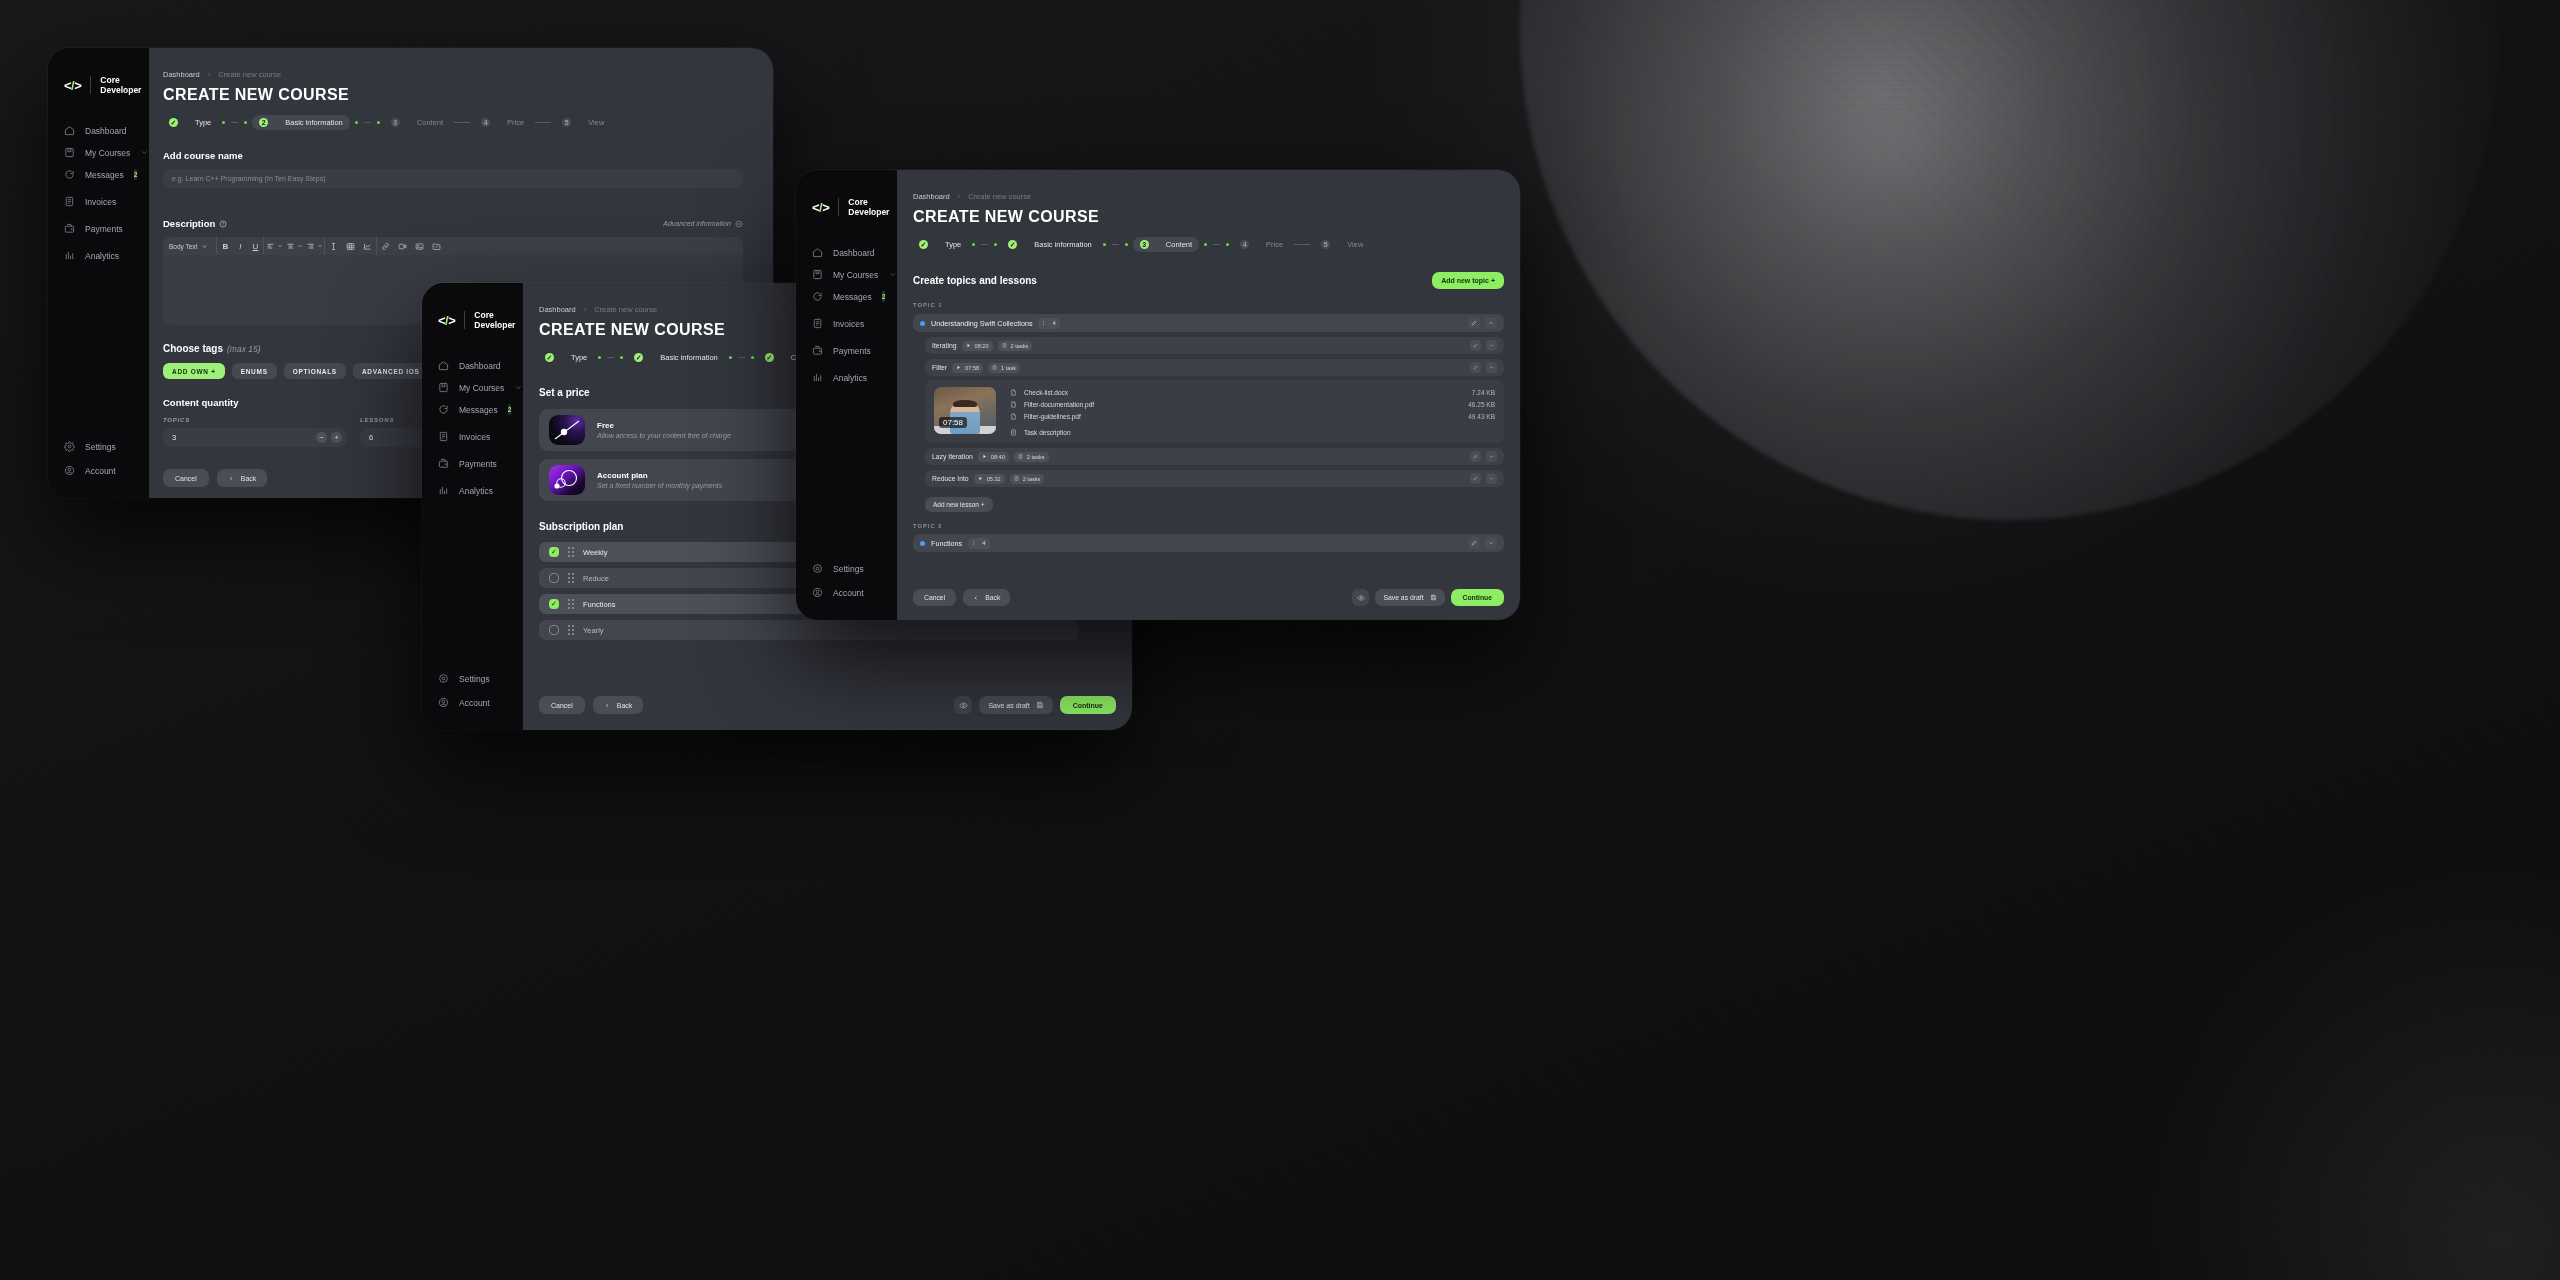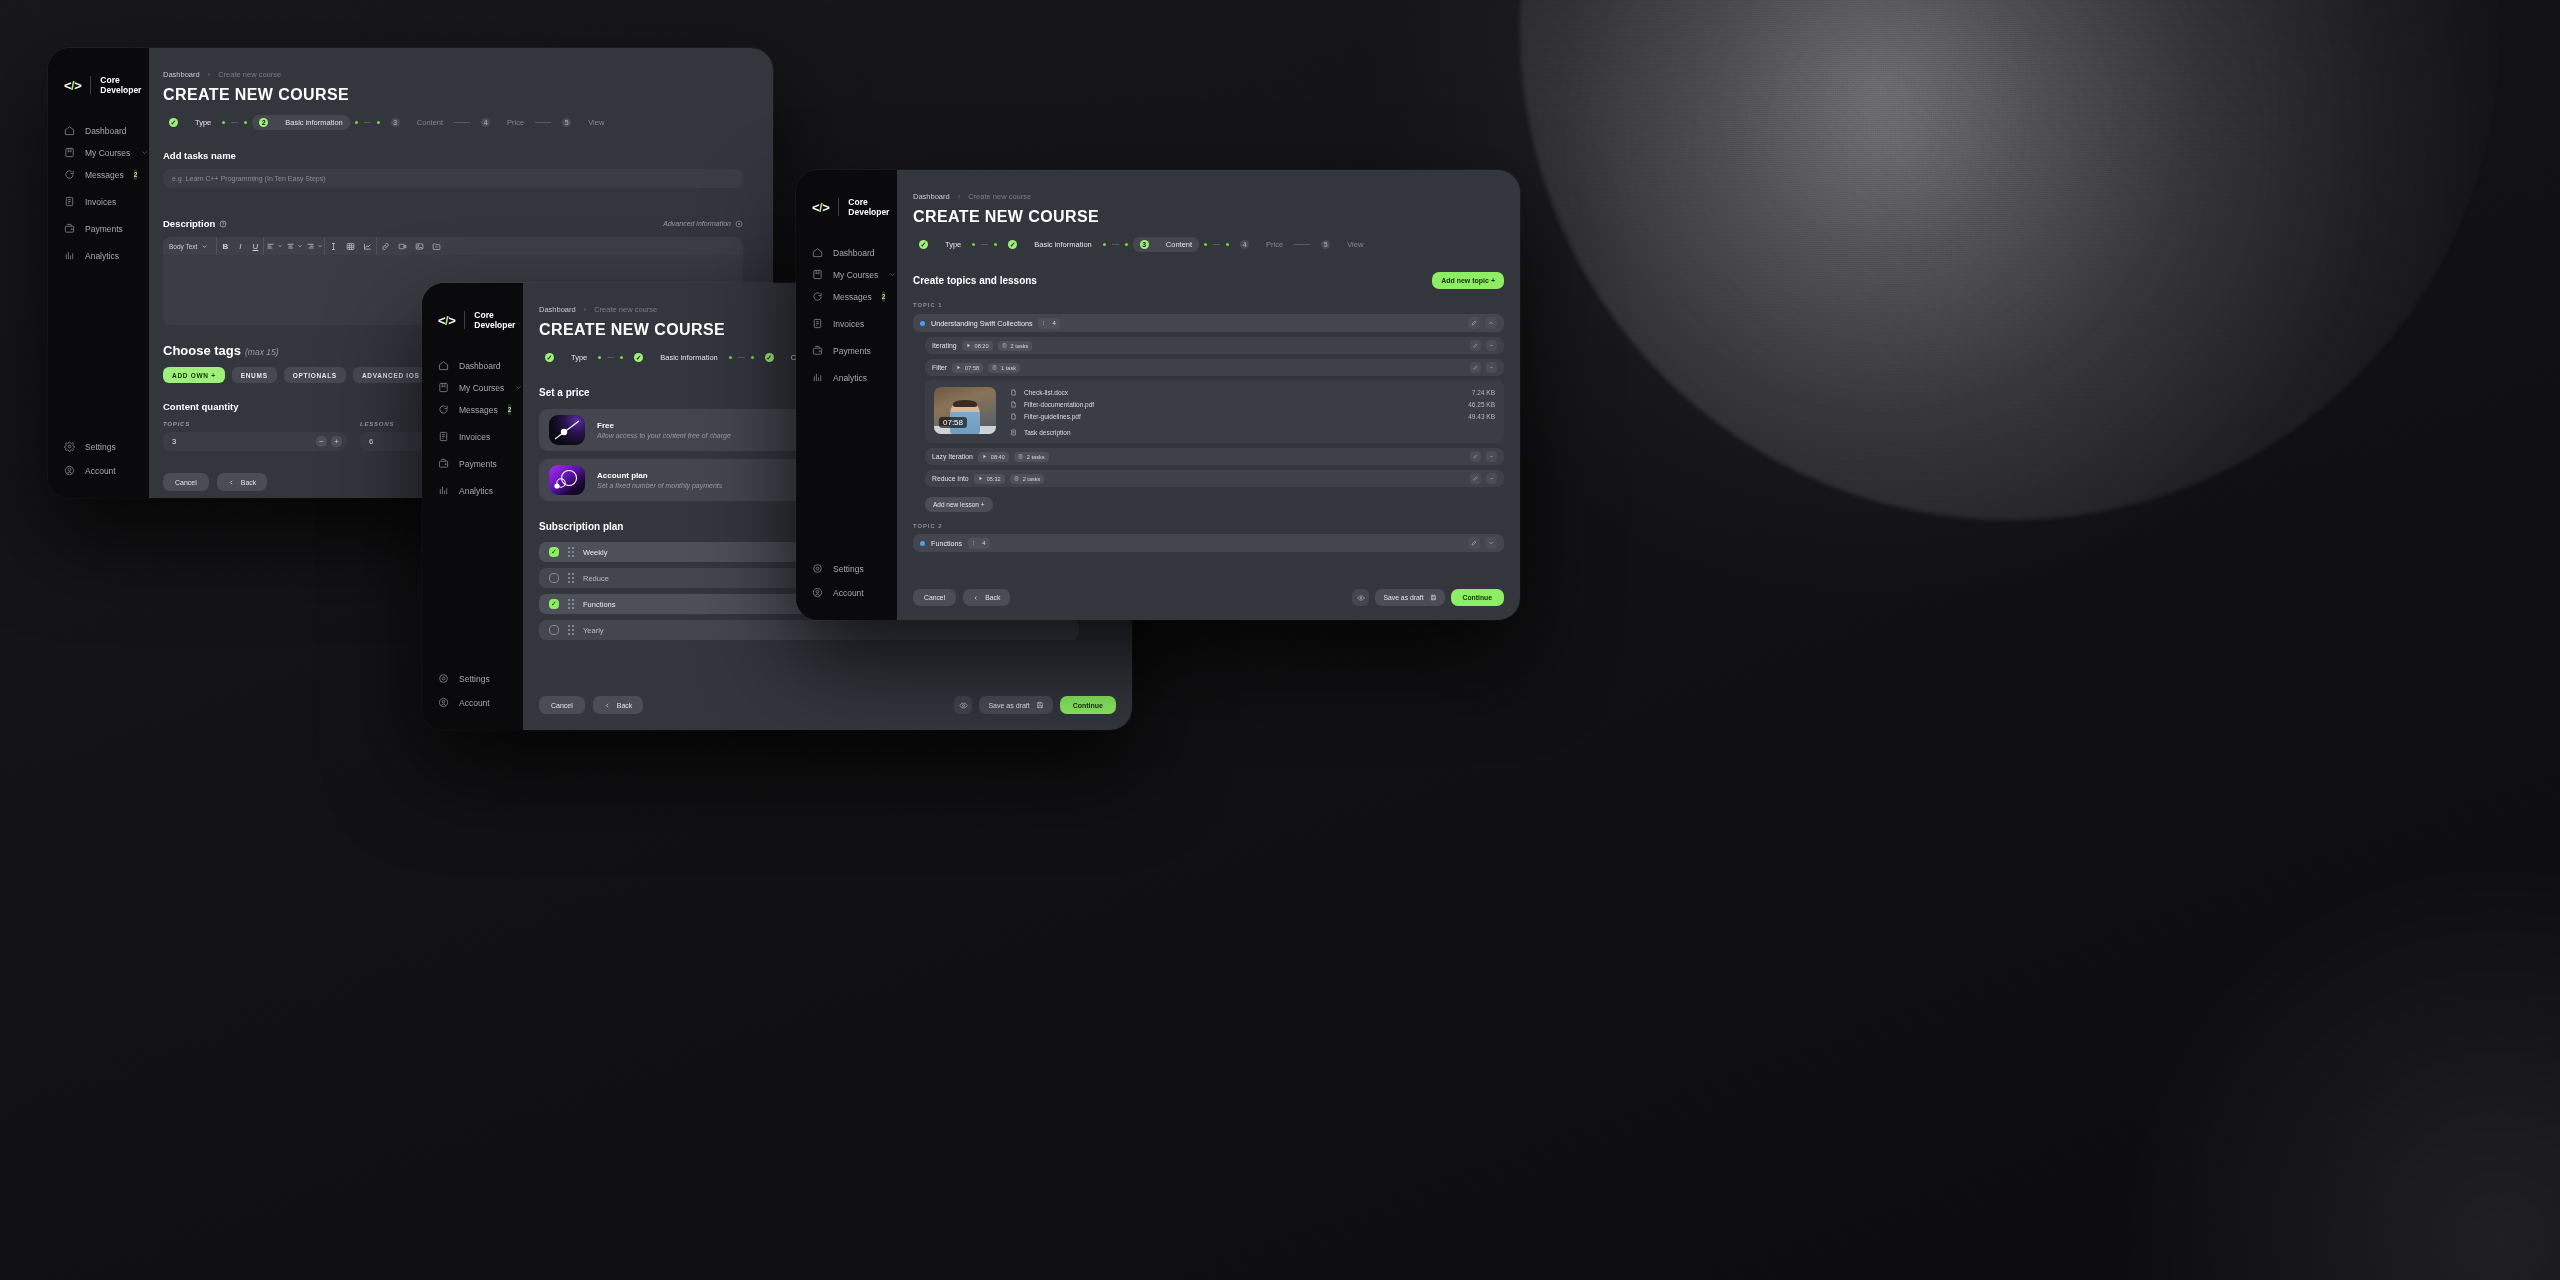--- a/index.html
+++ b/index.html
@@ -341,21 +341,21 @@
         <span class="stepnum idle" style="width:9px;height:9px;font-size:7px;">4</span>
         <span class="steplbl idle" style="font-size:7.5px;">Price</span>
       </div>
       <span class="dash" style="width:16px;"></span>
       <div class="step" style="padding:3px 6px;">
         <span class="stepnum idle" style="width:9px;height:9px;font-size:7px;">5</span>
         <span class="steplbl idle" style="font-size:7.5px;">View</span>
       </div>
     </div>
 
-    <div class="lbl-strong" style="font-size:9.5px; margin-top:20px;">Add tasks name</div>
+    <div class="lbl-strong" style="font-size:9.5px; margin-top:20px;">Add course name</div>
     <div class="field" style="margin-top:8px; width:580px; height:19px; padding:0 9px; font-size:7px;" title="e.g. Learn C++ Programming (In Ten Easy Steps)">
       <span>e.g. Learn C++ Programming (In Ten Easy Steps)</span>
     </div>
 
     <div style="display:flex; align-items:center; width:580px; margin-top:30px;">
       <span class="lbl-strong" style="font-size:9.5px;">Description</span>
       <span style="margin-left:4px;">
         <svg width="8" height="8" viewBox="0 0 24 24" fill="none" stroke="#c6c6ce" stroke-width="2">
             <circle cx="12" cy="12" r="9"></circle>
             <path d="M9.5 9.5a2.6 2.6 0 0 1 5 1c0 1.7-2.5 2-2.5 3.5"></path>
@@ -447,21 +447,21 @@
       <span class="tool" style="width:17px;">
         <svg width="9" height="9" viewBox="0 0 24 24" fill="none" stroke="#cfcfd8" stroke-width="1.7">
             <path d="M3 7a2 2 0 0 1 2-2h4l2 2h8a2 2 0 0 1 2 2v9a2 2 0 0 1-2 2H5a2 2 0 0 1-2-2z"></path>
             <path d="M9 13h6"></path>
           </svg>
       </span>
     </div>
     <div class="editor-body" style="width:580px; height:70px;"></div>
 
     <div style="display:flex; align-items:baseline; gap:4px; margin-top:18px;">
-      <span class="lbl-strong" style="font-size:13px;">Choose tags</span>
+      <span class="lbl-strong" style="font-size:10px;">Choose tags</span>
       <span class="lbl-muted" style="font-size:8.5px;">(max 15)</span>
     </div>
     <div style="display:flex; gap:7px; margin-top:9px;">
       <span class="tag own" style="height:16px;padding:0 9px;font-size:6.5px;">ADD OWN +</span>
       <span class="tag" style="height:16px;padding:0 9px;font-size:6.5px;">ENUMS</span>
       <span class="tag" style="height:16px;padding:0 9px;font-size:6.5px;">OPTIONALS</span>
       <span class="tag" style="height:16px;padding:0 9px;font-size:6.5px;">ADVANCED IOS</span>
       <span class="tag" style="height:16px;padding:0 9px;font-size:6.5px;">WEBDEV</span>
       <span class="tag" style="height:16px;padding:0 9px;font-size:6.5px;">TUTORIAL</span>
     </div>

